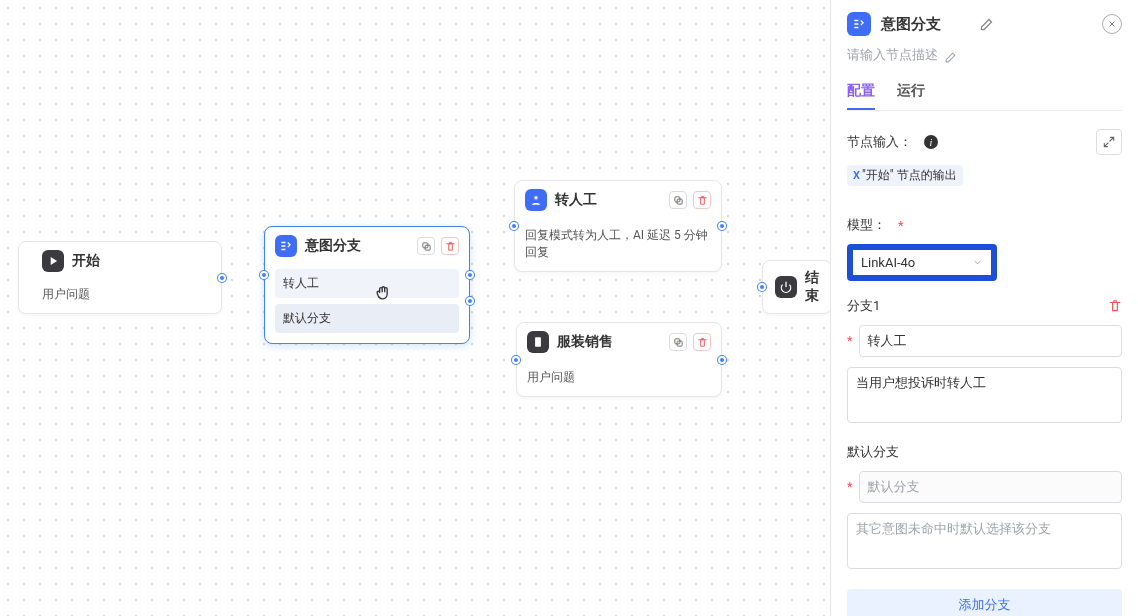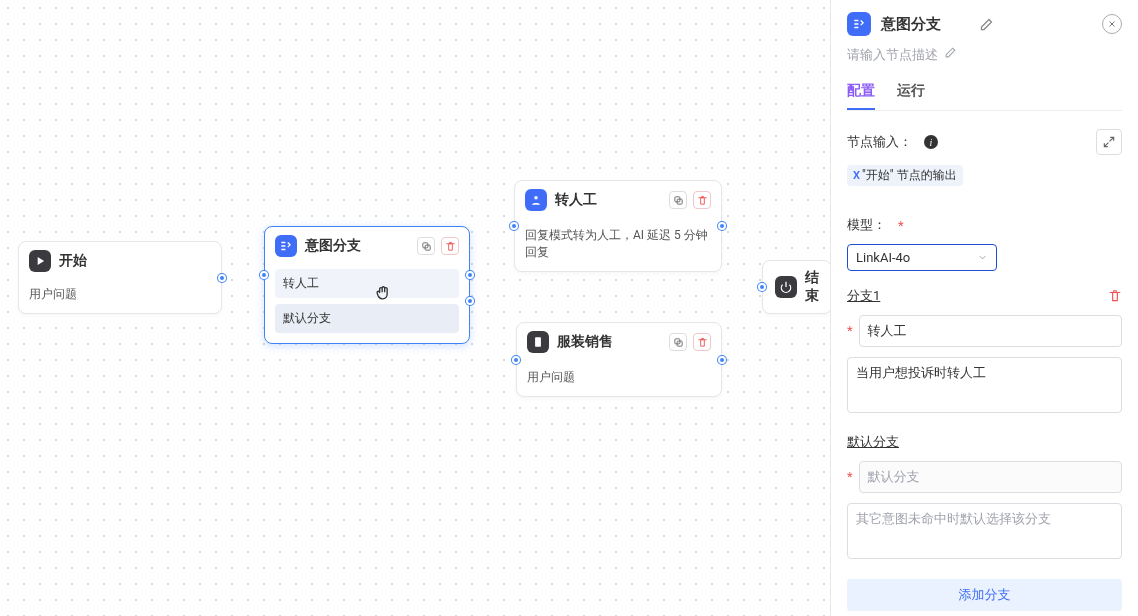--- a/index.html
+++ b/index.html
@@ -33,35 +33,35 @@
   .icon-btn svg { width: 11px; height: 11px; }
 
   .end-node { position: absolute; background: #fff; border: 1px solid #e6e6ea; border-radius: 8px; padding: 8px 12px; display: flex; align-items: center; gap: 8px; box-shadow: 0 2px 4px rgba(0,0,0,0.04); }
 
   
   .port { position: absolute; width: 8px; height: 8px; background: #3f83f8; border: 2px solid #fff; border-radius: 50%; box-shadow: 0 0 0 1px #3f83f8; }
 
   
   .panel-head { display: flex; align-items: center; gap: 10px; }
   .panel-head .title { font-size: 15px; font-weight: 600; flex: 1; }
-  .desc-row { display: flex; align-items: flex-start; gap: 6px; color: #a0a3ac; font-size: 13px; }
+  .desc-row { display: flex; align-items: flex-end; gap: 6px; color: #a0a3ac; font-size: 13px; }
   .tabs { display: flex; gap: 22px; border-bottom: 1px solid #eee; margin-bottom: 8px; }
   .tab { padding: 8px 0; font-size: 14px; color: #555; cursor: pointer; border-bottom: 2px solid transparent; font-weight: 600; }
   .tab.active { color: #8b5cf6; border-bottom-color: #3f6df8; }
   .field-row { display: flex; align-items: center; gap: 12px; }
   .field-label { font-size: 13px; color: #333; }
   .pill { display: inline-flex; align-items: center; background: #eef2fb; border-radius: 4px; padding: 2px 6px; font-size: 12px; color: #333; }
   .pill .x { color: #3f6df8; font-weight: 600; margin-right: 2px; font-size: 11px; }
   .sq-btn { width: 26px; height: 26px; border: 1px solid #dcdde2; border-radius: 4px; display: inline-flex; align-items: center; justify-content: center; color: #666; cursor: pointer; background: #fff; }
   .sq-btn svg { width: 14px; height: 14px; }
   .req { color: #f05252; }
-  .select { display: flex; align-items: center; justify-content: space-between; width: 150px; border: 1px solid #1d4ed8; border-radius: 4px; padding: 5px 8px; font-size: 13px; color: #333; cursor: pointer; }
+  .select { display: flex; align-items: center; justify-content: space-between; width: 150px; border: 6px solid #1d4ed8; border-radius: 4px; padding: 5px 8px; font-size: 13px; color: #333; cursor: pointer; }
   .select svg { width: 11px; height: 11px; color: #999; }
 
-  .branch-head { display: flex; align-items: center; justify-content: space-between; font-size: 13px; margin-top: 6px; text-decoration: underline; }
+  .branch-head { display: flex; align-items: center; justify-content: space-between; font-size: 13px; margin-top: 6px; }
   .input { width: 100%; border: 1px solid #dcdde2; border-radius: 4px; padding: 6px 8px; font-size: 13px; color: #333; }
   .txt { width: 100%; border: 1px solid #dcdde2; border-radius: 4px; padding: 6px 8px; font-size: 13px; color: #333; min-height: 56px; resize: vertical; background: #fff; }
   .txt.placeholder { color: #a0a3ac; }
   .input.readonly { color: #a0a3ac; background: #fbfbfc; }
   .input-group { display: flex; align-items: flex-start; gap: 6px; }
   .input-group .req { padding-top: 8px; }
 
   .add-btn { display: inline-flex; align-items: center; justify-content: center; background: #eaf2ff; color: #3f6df8; border-radius: 4px; padding: 7px 12px; font-size: 13px; cursor: pointer; margin-top: 10px; border: none; }
 
   .del-icon-inline { color: #f05252; cursor: pointer; }
@@ -82,21 +82,21 @@
   <div class="canvas">
 
     <svg class="svg-layer">
       <path d="M 222 277 C 238 277 248 270 264 270" stroke="#9aa7bd" stroke-width="1.4" fill="none"></path>
       <path d="M 468 270 C 486 270 496 216 514 216" stroke="#9aa7bd" stroke-width="1.4" fill="none"></path>
       <path d="M 468 296 C 494 296 498 350 516 350" stroke="#9aa7bd" stroke-width="1.4" fill="none"></path>
       <path d="M 720 216 C 740 216 742 278 762 278" stroke="#9aa7bd" stroke-width="1.4" fill="none"></path>
       <path d="M 720 352 C 742 352 742 278 762 278" stroke="#9aa7bd" stroke-width="1.4" fill="none"></path>
     </svg>
 
-    <div class="node" style="left:18px; top:241px; width:204px;">
+    <div class="node" style="left:18px; top:241px; width:204px;padding-left:13px;">
       <div class="node-head">
         <span class="icon-badge dark">
           <svg viewBox="0 0 24 24" fill="currentColor">
               <path d="M8 5v14l11-7z"></path>
             </svg>
         </span>
         <span class="title">开始</span>
       </div>
       <div class="node-body">用户问题</div>
       <span class="port" style="right:-5px; top:50%; transform:translateY(-50%);"></span>

